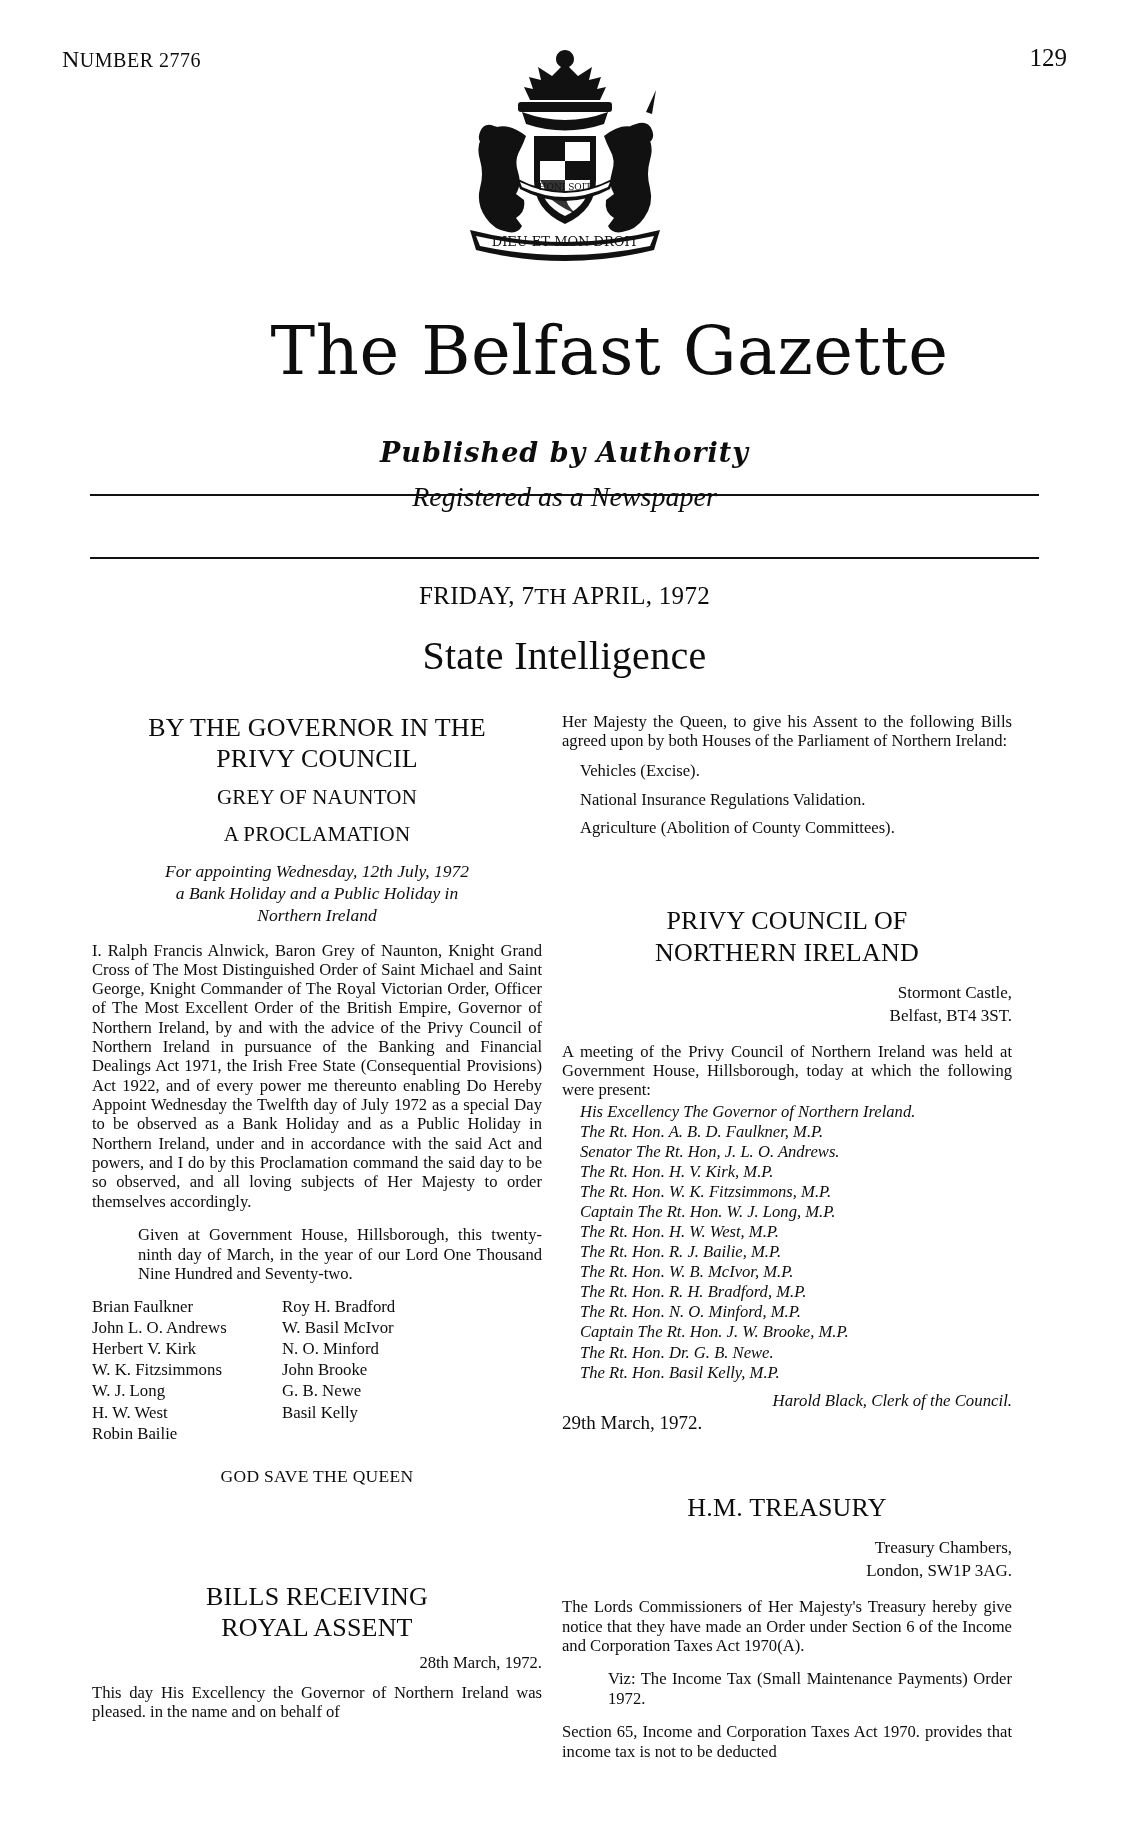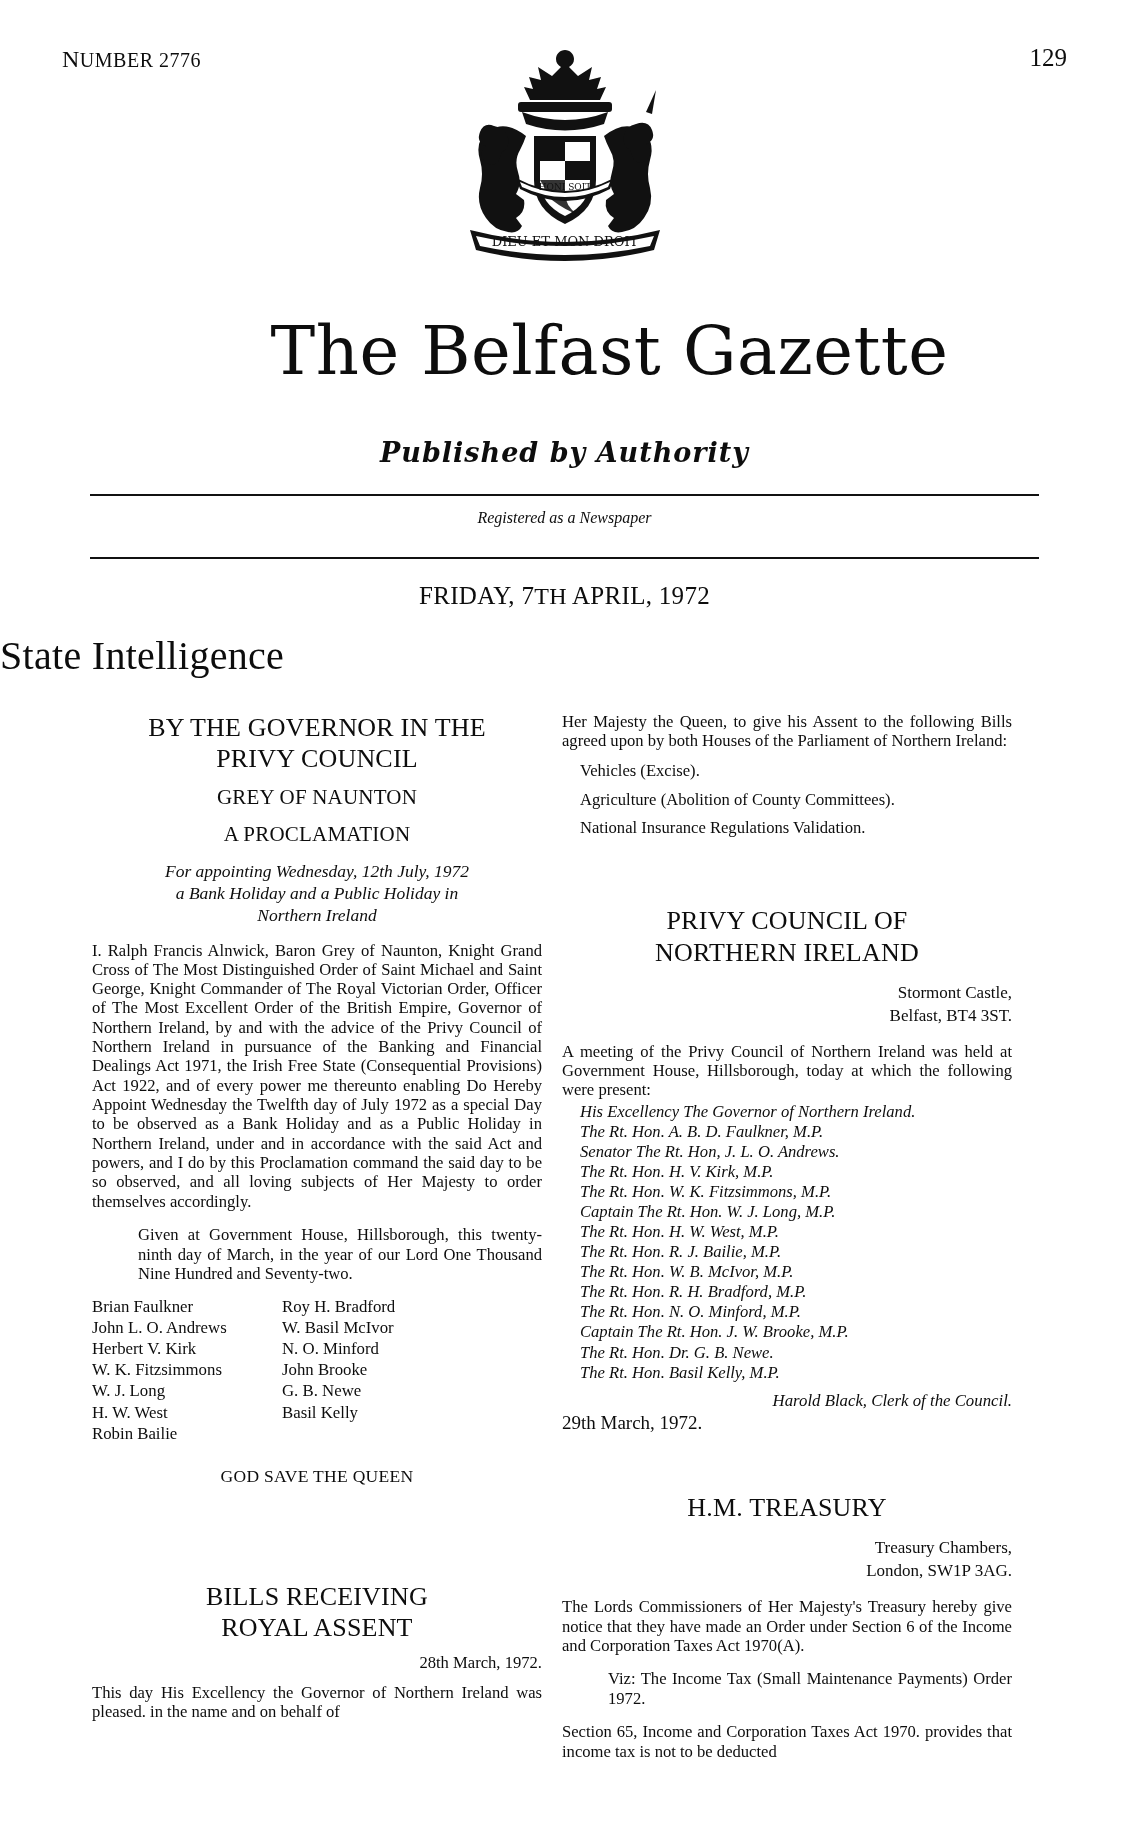--- a/index.html
+++ b/index.html
@@ -88,44 +88,45 @@
     left: 90px;
     right: 90px;
     border-top: 2px solid #111;
     height: 0;
   }
   .rule-top { top: 482px; }
   .rule-bottom { top: 545px; }
 
   .registered {
     position: absolute;
-    top: 497px;
+    top: 469px;
     left: 0;
     width: 100%;
     text-align: center;
-    font-size: 16px;
+    font-size: 28px;
     font-style: italic;
   }
 
   .date-line {
     position: absolute;
     top: 570px;
     left: 0;
     width: 100%;
     text-align: center;
     font-size: 25px;
     letter-spacing: 0.3px;
   }
   .date-line .sm { font-size: 24px; }
 
   .section-title {
     position: absolute;
     top: 620px;
     left: 0;
     width: 100%;
+    text-align: center;
     font-size: 40px;
     letter-spacing: 0.3px;
   }
 
   
   .col {
     position: absolute;
     top: 700px;
     width: 450px;
     font-size: 16.6px;
@@ -339,22 +340,22 @@
     </div>
 
   </div>
 
   <div class="col col-right">
 
     <div>
       <p class="body" style="margin-top:0">Her Majesty the Queen, to give his Assent to the following Bills agreed upon by both Houses of the Parliament of Northern Ireland:</p>
       <ul class="plain">
         <li>Vehicles (Excise).</li>
+        <li>National Insurance Regulations Validation.</li>
         <li>Agriculture (Abolition of County Committees).</li>
-        <li>National Insurance Regulations Validation.</li>
       </ul>
     </div>
 
     <div class="block-gap-lg"></div>
 
     <div>
       <div class="head-c">
         <div>PRIVY COUNCIL OF</div>
         <div>NORTHERN IRELAND</div>
       </div>

